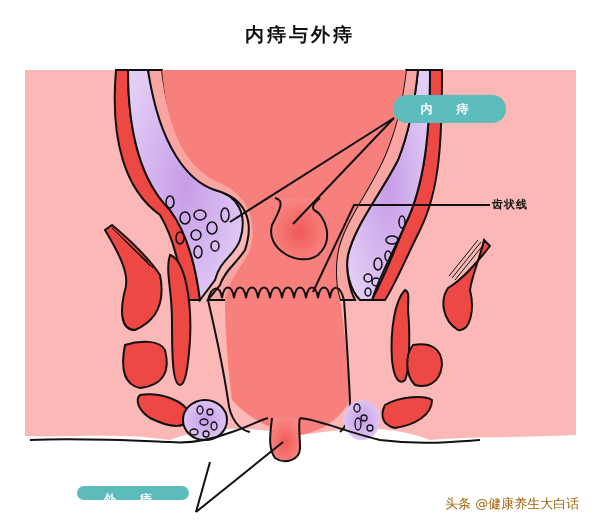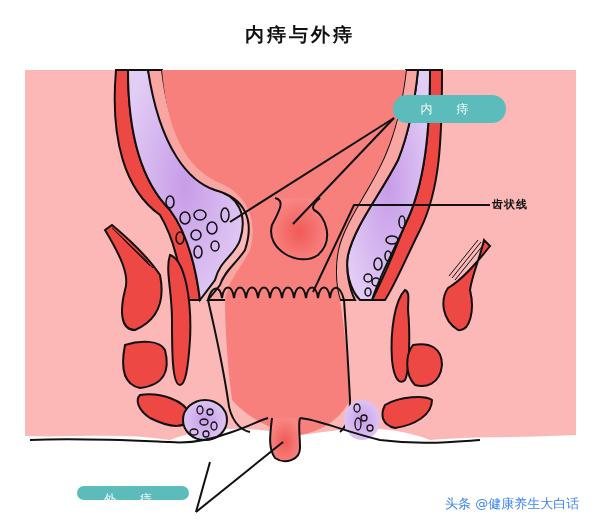--- a/index.html
+++ b/index.html
@@ -1,23 +1,23 @@
 <!DOCTYPE html>
 <html><head>
 <meta charset="utf-8">
 <style>
   html, body { margin: 0; padding: 0; background: #ffffff; }
   body { width: 600px; height: 526px; position: relative; overflow: hidden; font-family: "DejaVu Sans", sans-serif; }
   .title { position: absolute; left: 0; top: 22px; width: 600px; text-align: center; font-size: 19px; font-weight: bold; color: #111; letter-spacing: 3px; }
   svg.diagram { position: absolute; left: 0; top: 0; }
-  .pill { position: absolute; background: #5bbcbb; color: #fff; font-weight: normal; font-size: 12px; border-radius: 14px; text-align: center; letter-spacing: 10px; }
+  .pill { position: absolute; background: #5bbcbb; color: #fff; font-weight: bold; font-size: 12px; border-radius: 14px; text-align: center; letter-spacing: 10px; }
   .pill-internal { left: 393px; top: 95px; width: 113px; height: 28px; line-height: 28px; }
   .pill-external { left: 77px; top: 486px; width: 112px; height: 14px; line-height: 27px; }
   .dentate-label { position: absolute; left: 492px; top: 197px; font-size: 11px; font-weight: bold; color: #111; letter-spacing: 1px; }
-  .watermark { position: absolute; left: 445px; top: 495px; font-size: 13px; color: #3b82f6; }
+  .watermark { position: absolute; left: 445px; top: 495px; font-size: 13px; color: #a16207; }
 </style>
 </head>
 <body>
 
 <div class="title">内痔与外痔</div>
 
 <svg class="diagram" width="600" height="526" viewBox="0 0 600 526">
   <defs>
     <radialGradient id="hemGrad" cx="50%" cy="55%" r="55%">
       <stop offset="0%" stop-color="#f05a57"></stop>

